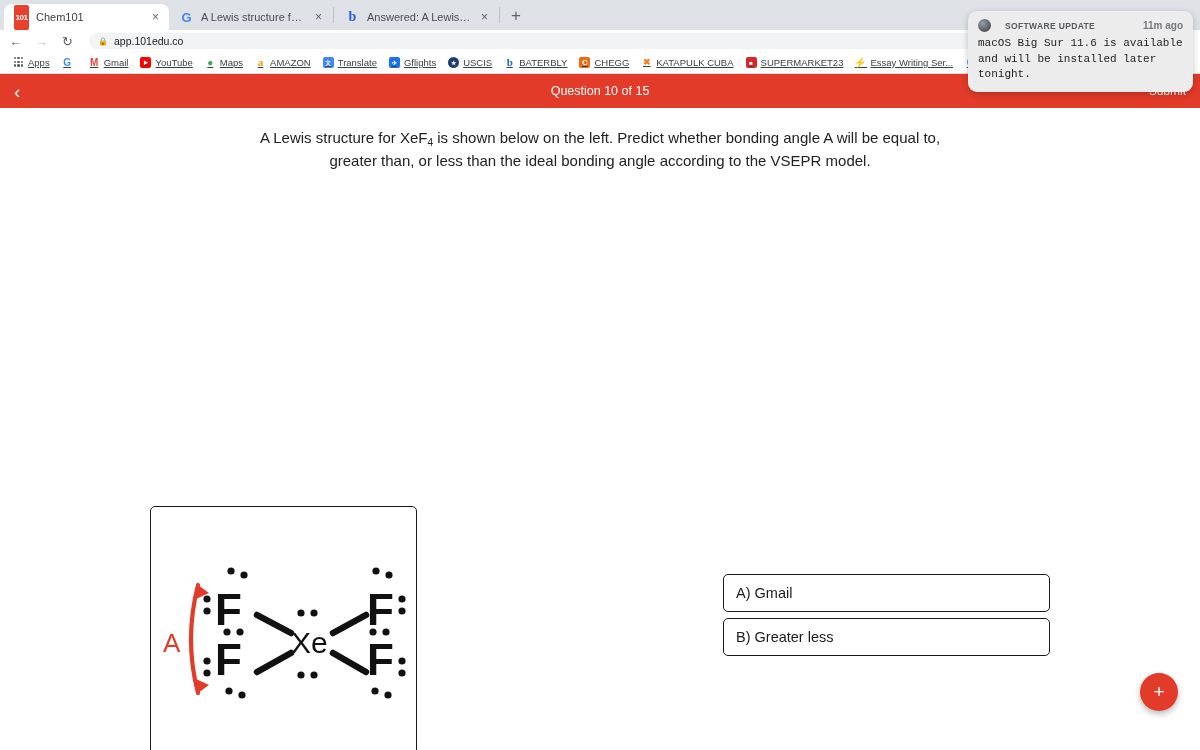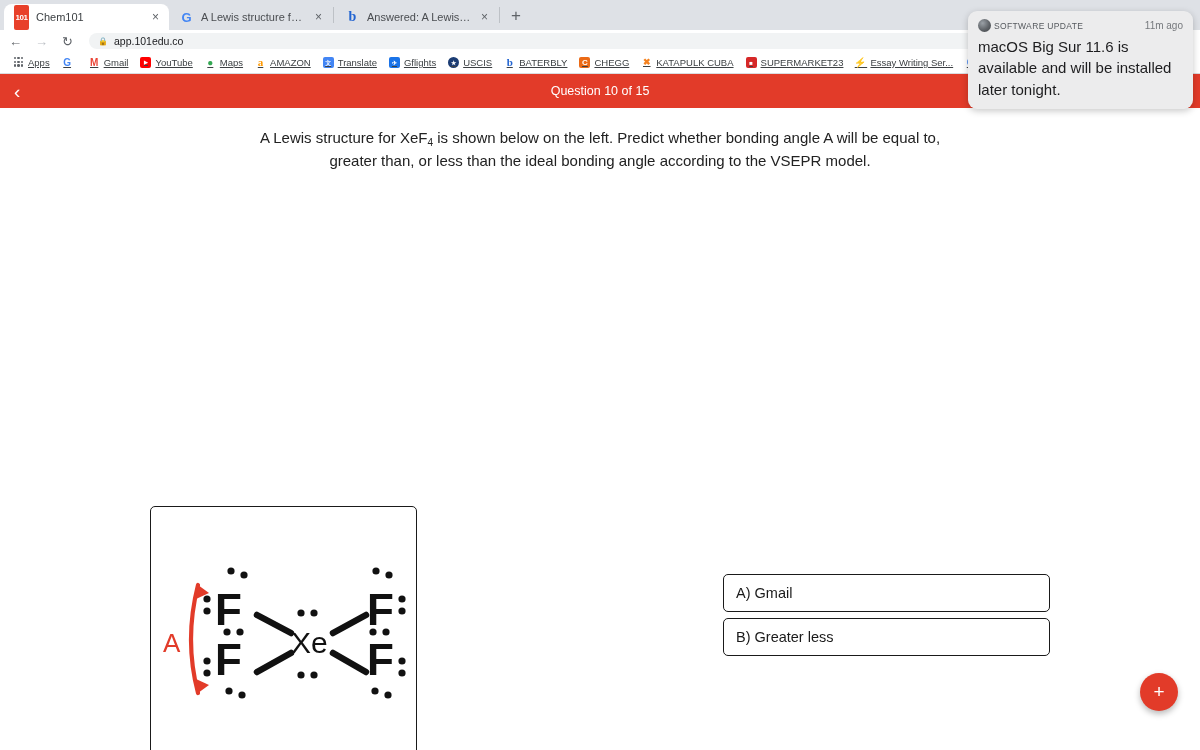--- a/index.html
+++ b/index.html
@@ -91,29 +91,29 @@
     font-size: 19px; font-weight: 300; line-height: 1;
     box-shadow: 0 3px 6px rgba(0,0,0,0.28);
   }
 
   
   .notification {
     position: absolute; right: 7px; top: 11px; width: 225px;
     background: #ececed; border-radius: 9px; padding: 8px 10px 9px 10px;
     box-shadow: 0 2px 7px rgba(0,0,0,0.22); z-index: 50;
   }
-  .notif-top { display: flex; align-items: center; gap: 3px; margin-bottom: 4px; }
+  .notif-top { display: flex; align-items: center; gap: 14px; margin-bottom: 4px; font-weight: bold; }
   .notif-badge {
     width: 13px; height: 13px; border-radius: 50%;
     background: radial-gradient(circle at 35% 32%, #9aa0a6 0%, #5f6368 55%, #3c4043 100%);
     flex: 0 0 13px;
   }
   .notif-app { font-size: 8.5px; color: #55595e; letter-spacing: 0.35px; flex: 1; }
   .notif-time { font-size: 10px; color: #76797d; }
-  .notif-body { font-size: 15px; color: #1d1d1f; line-height: 1.42; }
+  .notif-body { font-size: 11px; color: #1d1d1f; line-height: 1.42; font-family: Liberation Mono, monospace; }
 </style>
 </head>
 <body>
 
 <div class="browser-chrome">
 
   <div class="tabstrip">
 
     <div class="tab active">
       <span class="tab-fav fav-101">101</span>

